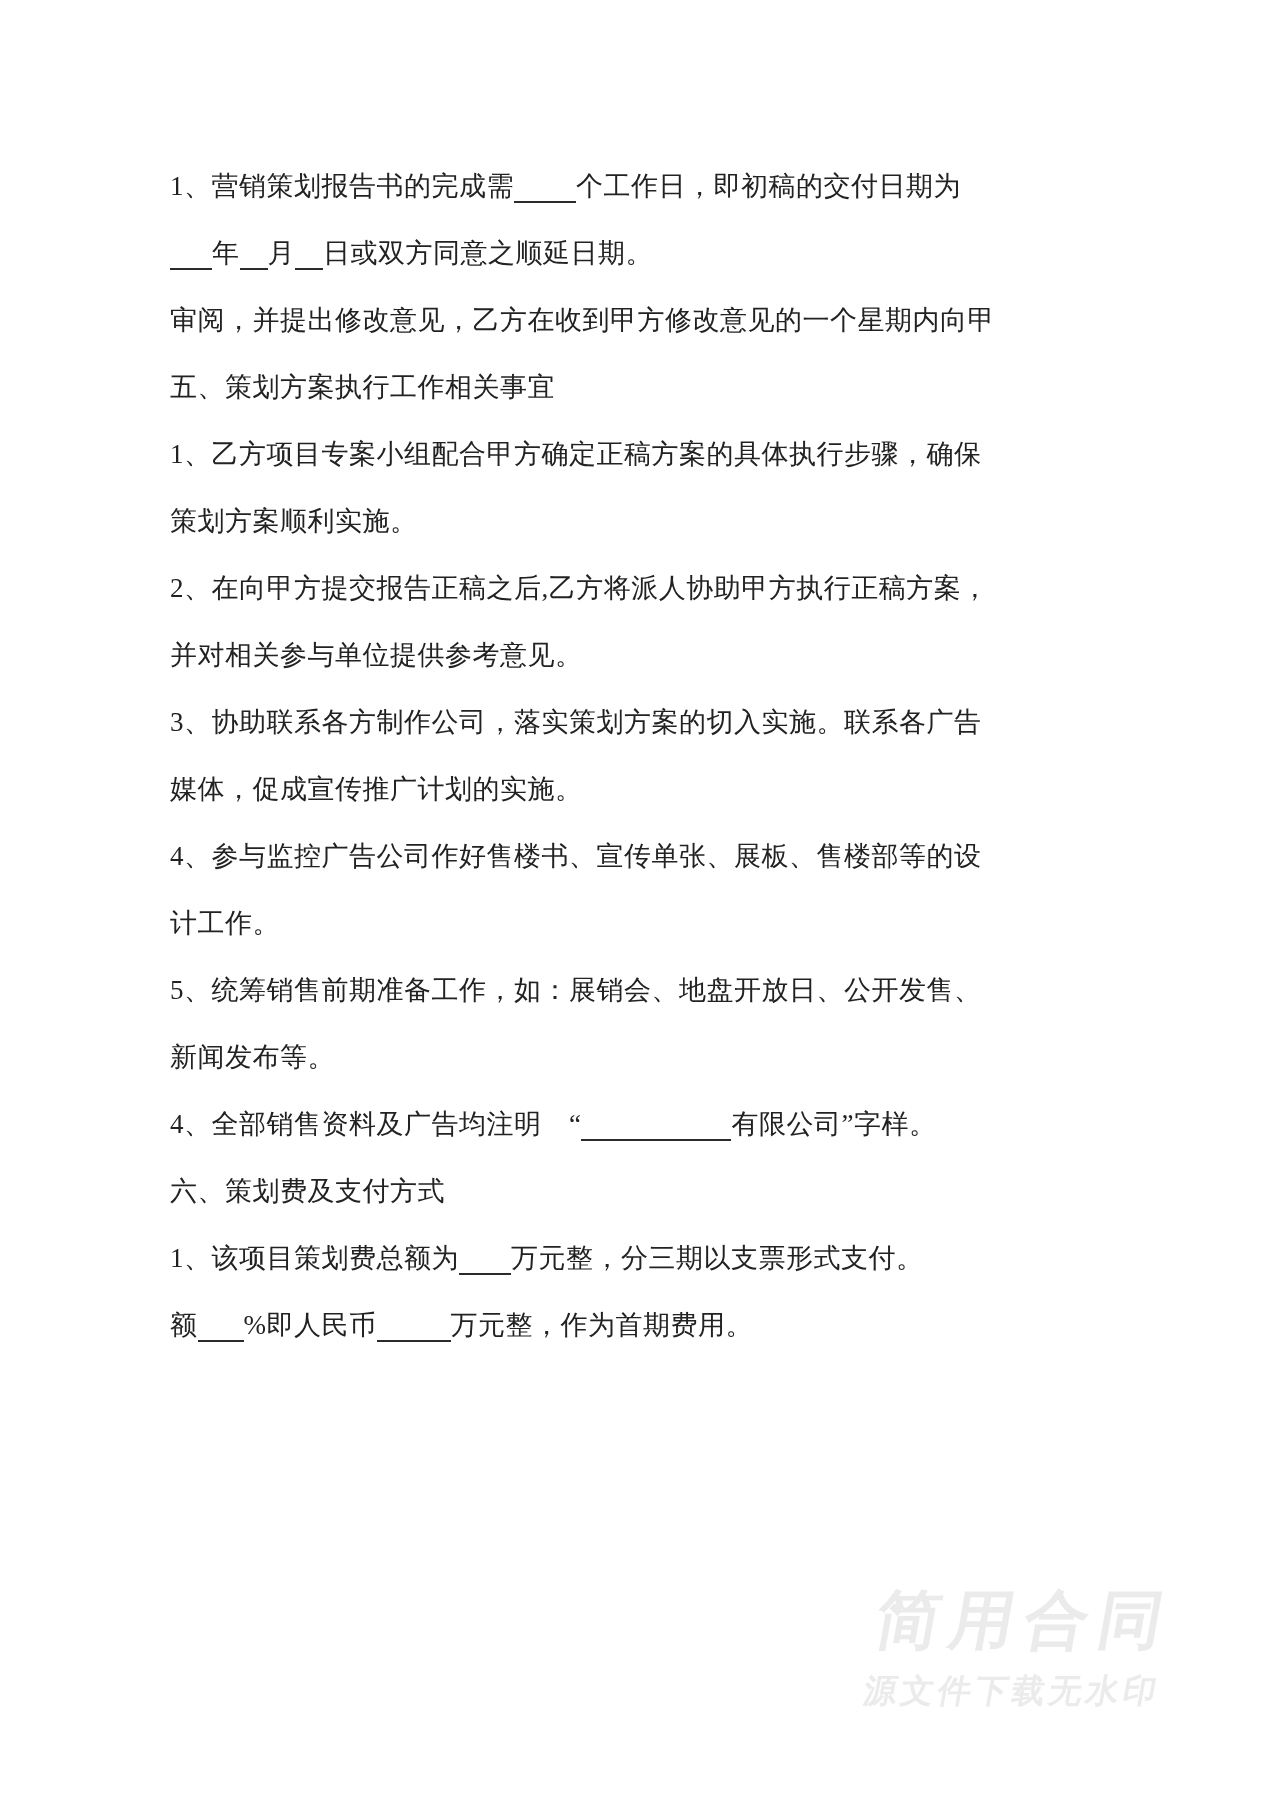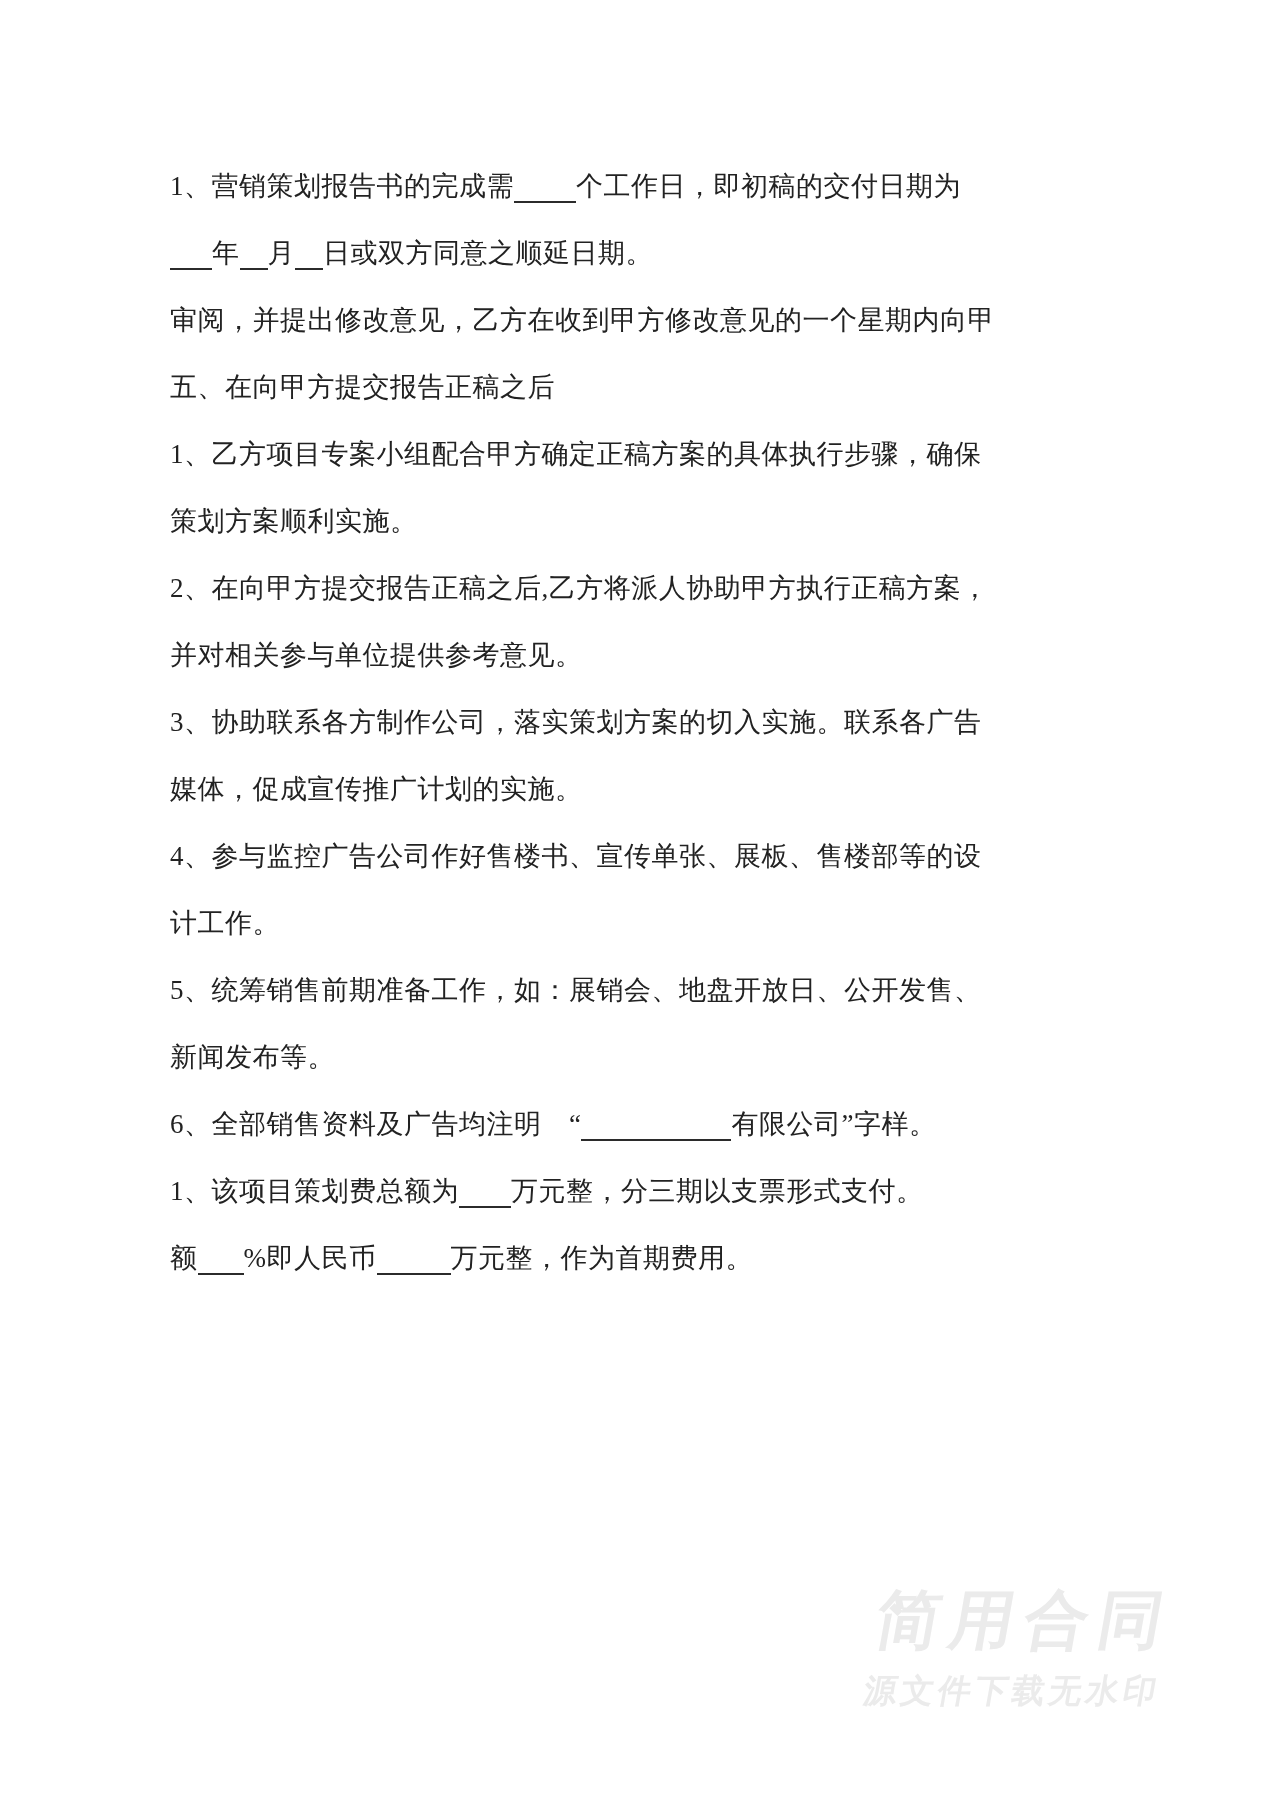--- a/index.html
+++ b/index.html
@@ -61,32 +61,33 @@
 </style>
 </head>
 <body>
 
 <div class="page">
 
   <div class="doc-body" id="doc-body" style="color: rgb(34, 34, 34);">
       <div class="doc-line"><span class="text-run">1、营销策划报告书的完成需</span><span class="blank-field" style="width: 62px; border-bottom-color: rgb(43, 43, 43);"></span><span class="text-run">个工作日，即初稿的交付日期为</span></div>
       <div class="doc-line"><span class="blank-field" style="width: 42px; border-bottom-color: rgb(43, 43, 43);"></span><span class="text-run">年</span><span class="blank-field" style="width: 28px; border-bottom-color: rgb(43, 43, 43);"></span><span class="text-run">月</span><span class="blank-field" style="width: 28px; border-bottom-color: rgb(43, 43, 43);"></span><span class="text-run">日或双方同意之顺延日期。</span></div>
       <div class="doc-line"><span class="text-run">审阅，并提出修改意见，乙方在收到甲方修改意见的一个星期内向甲</span></div>
-      <div class="doc-line"><span class="text-run">五、在向甲方提交报告正稿之后</span></div>
+      <div class="doc-line"><span class="text-run">五、策划方案执行工作相关事宜</span></div>
       <div class="doc-line"><span class="text-run">1、乙方项目专案小组配合甲方确定正稿方案的具体执行步骤，确保</span></div>
       <div class="doc-line"><span class="text-run">策划方案顺利实施。</span></div>
       <div class="doc-line"><span class="text-run">2、在向甲方提交报告正稿之后,乙方将派人协助甲方执行正稿方案，</span></div>
       <div class="doc-line"><span class="text-run">并对相关参与单位提供参考意见。</span></div>
       <div class="doc-line"><span class="text-run">3、协助联系各方制作公司，落实策划方案的切入实施。联系各广告</span></div>
       <div class="doc-line"><span class="text-run">媒体，促成宣传推广计划的实施。</span></div>
       <div class="doc-line"><span class="text-run">4、参与监控广告公司作好售楼书、宣传单张、展板、售楼部等的设</span></div>
       <div class="doc-line"><span class="text-run">计工作。</span></div>
       <div class="doc-line"><span class="text-run">5、统筹销售前期准备工作，如：展销会、地盘开放日、公开发售、</span></div>
       <div class="doc-line"><span class="text-run">新闻发布等。</span></div>
-      <div class="doc-line"><span class="text-run">6、全部销售资料及广告均注明　“</span><span class="blank-field" style="width: 150px; border-bottom-color: rgb(43, 43, 43);"></span><span class="text-run">有限公司”字样。</span></div>
+      <div class="doc-line"><span class="text-run">4、全部销售资料及广告均注明　“</span><span class="blank-field" style="width: 150px; border-bottom-color: rgb(43, 43, 43);"></span><span class="text-run">有限公司”字样。</span></div>
+      <div class="doc-line"><span class="text-run">六、策划费及支付方式</span></div>
       <div class="doc-line"><span class="text-run">1、该项目策划费总额为</span><span class="blank-field" style="width: 52px; border-bottom-color: rgb(43, 43, 43);"></span><span class="text-run">万元整，分三期以支票形式支付。</span></div>
       <div class="doc-line"><span class="text-run">额</span><span class="blank-field" style="width: 46px; border-bottom-color: rgb(43, 43, 43);"></span><span class="text-run">%即人民币</span><span class="blank-field" style="width: 74px; border-bottom-color: rgb(43, 43, 43);"></span><span class="text-run">万元整，作为首期费用。</span></div>
     </div>
 
   <div class="watermark" id="watermark" style="color: rgb(235, 235, 235);">
     <div class="wm-title">简用合同</div>
     <div class="wm-sub">源文件下载无水印</div>
   </div>
 
 </div>

